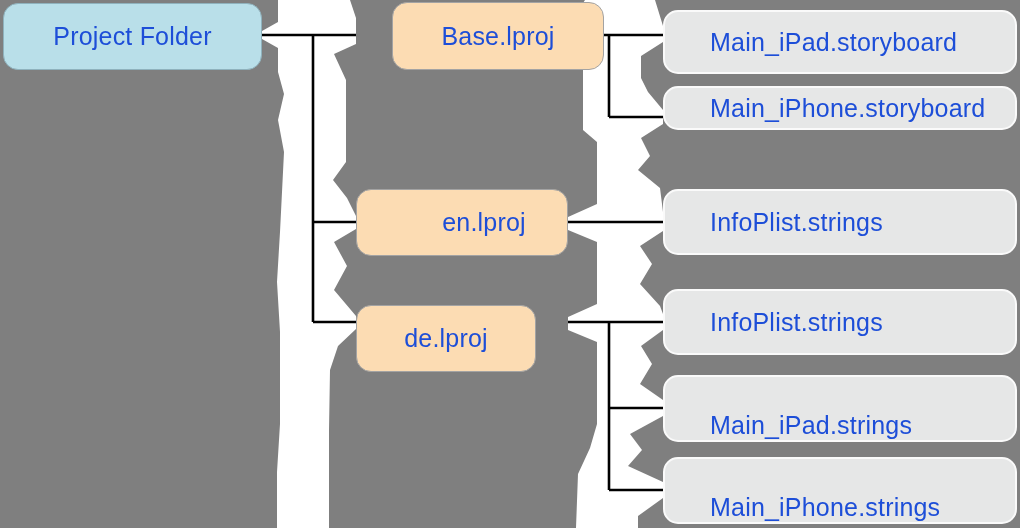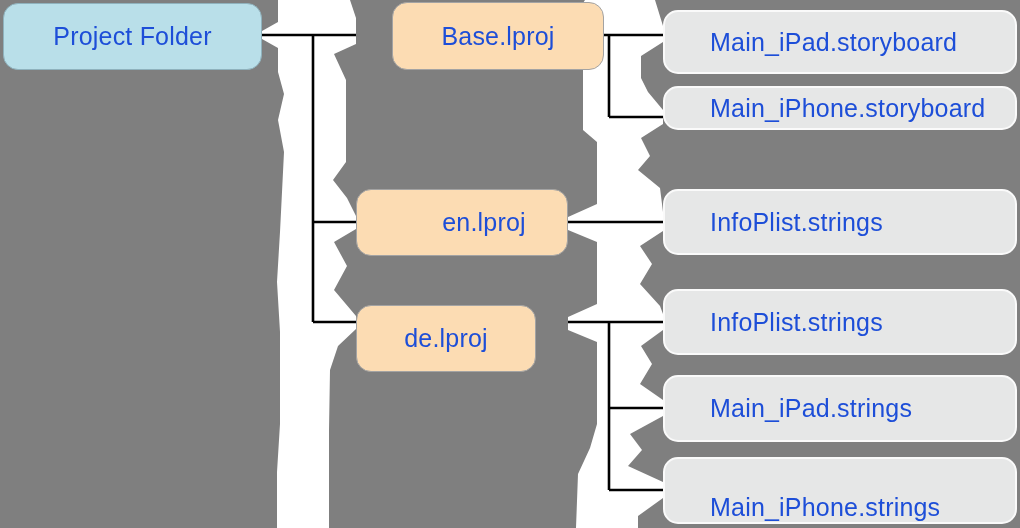--- a/index.html
+++ b/index.html
@@ -28,21 +28,21 @@
   .file{background:var(--file,#e6e7e7);border:2px solid #fafafa;}
   
   .n-project {left:3px;  top:3px;  width:259px;height:67px;}
   .n-base    {left:356px;top:2px;  width:212px;height:68px;margin-left:36px;}
   .n-en      {left:356px;top:189px;width:212px;height:67px;padding-left:44px;}
   .n-de      {left:356px;top:289px;width:180px;height:67px;margin-top:16px;}
   .n-f1      {left:663px;top:10px;  width:354px;height:64px;}
   .n-f2      {left:663px;top:86px; width:354px;height:44px;text-align:center;}
   .n-f3      {left:663px;top:189px;width:354px;height:66px;}
   .n-f4      {left:663px;top:289px;width:354px;height:66px;}
-  .n-f5      {left:663px;top:375px;width:354px;height:67px;}
+  .n-f5      {left:663px;top:375px;width:354px;height:67px;align-items:flex-end;}
   .n-f6      {left:663px;top:457px;width:354px;height:67px;align-items:flex-end;}
 </style>
 </head>
 <body>
 
 <div id="stage" style="--bg: #7f7f7f; --blue: #b9dfe9; --peach: #fcdcb3; --file: #e6e7e7;">
 
   <svg id="bg-svg" viewBox="0 0 1020 528" xmlns="http://www.w3.org/2000/svg">
 
     <g fill="#ffffff">

